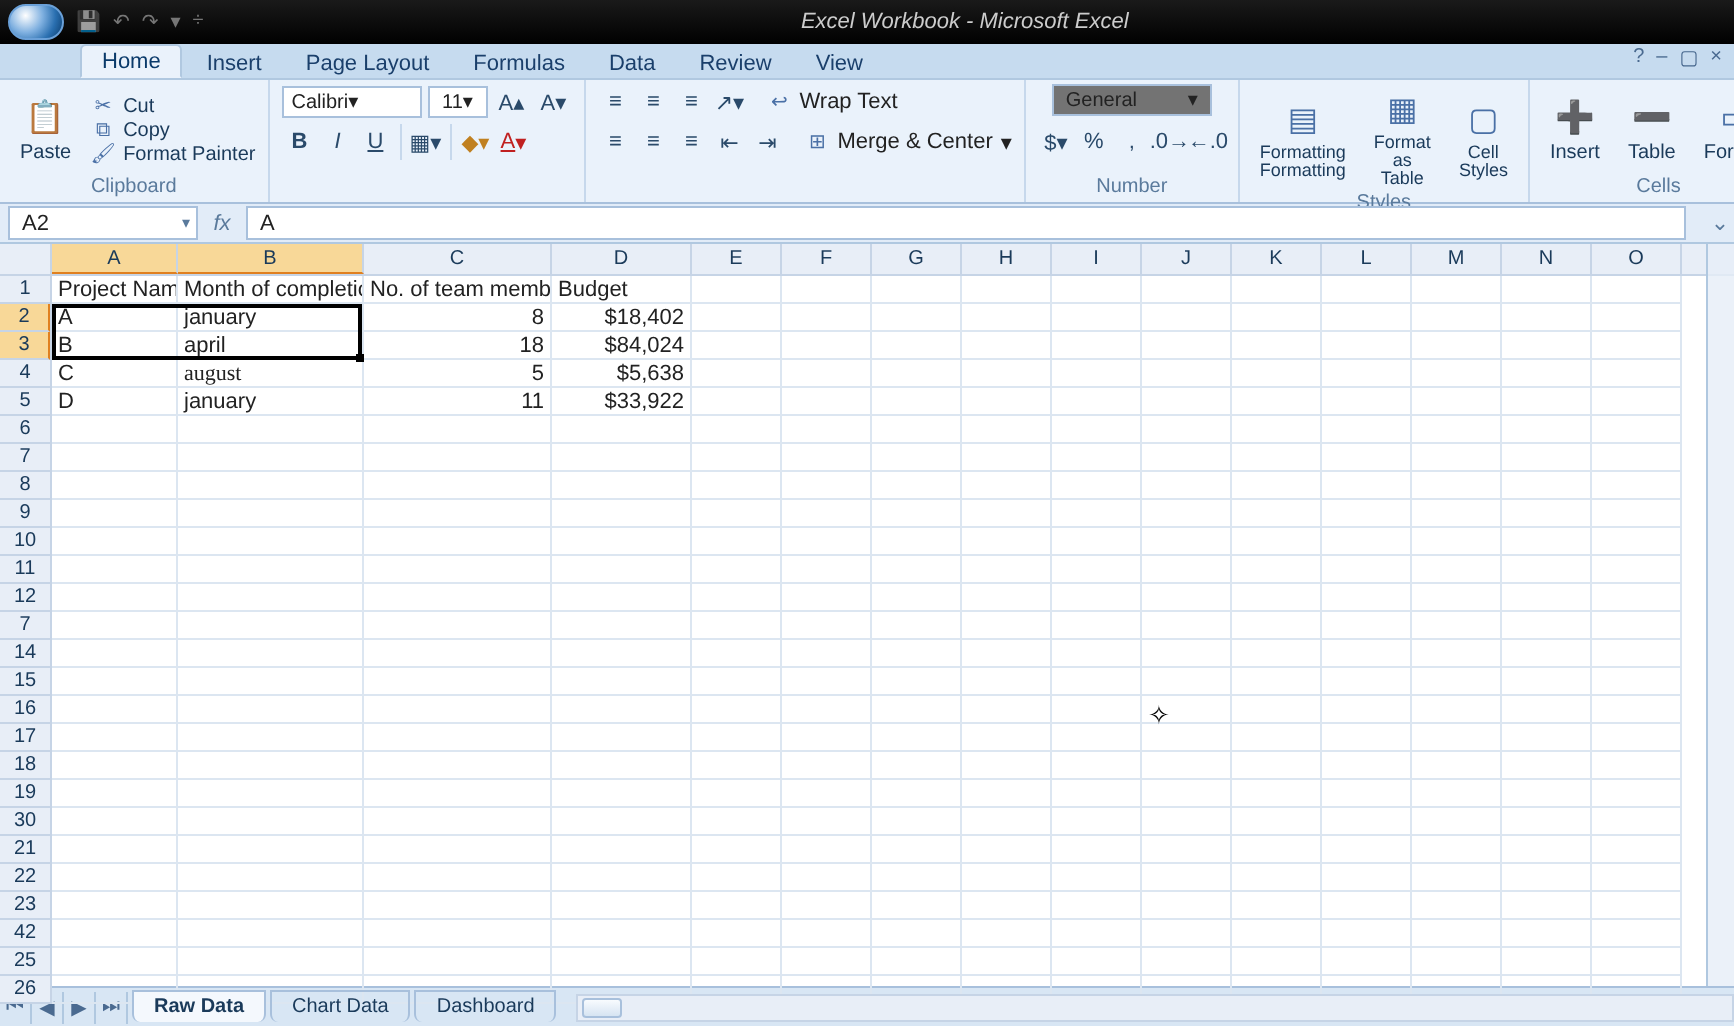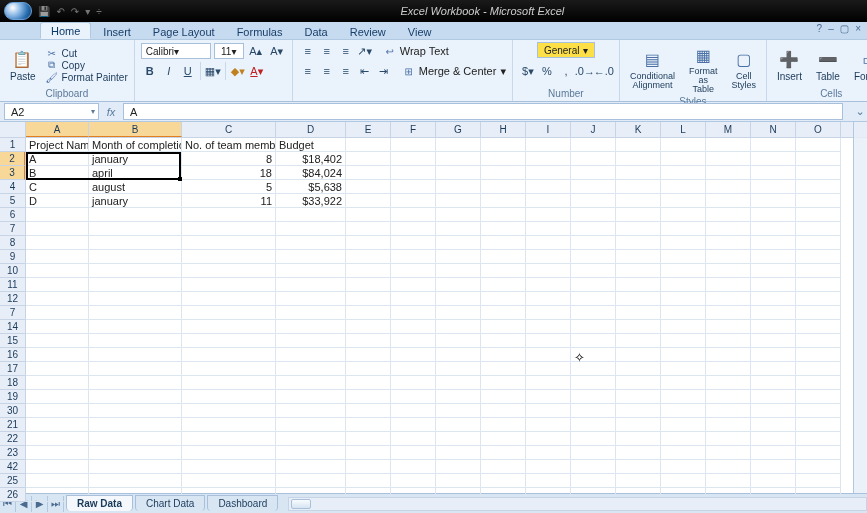--- a/index.html
+++ b/index.html
@@ -30,21 +30,21 @@
   .small-lines { display: flex; flex-direction: column; gap: 0px; font-size: 10px; color: #1a3a5a; }
   .small-line { display: flex; align-items: center; gap: 4px; white-space: nowrap; }
   .ico-s { width: 12px; height: 12px; display: inline-flex; align-items: center; justify-content: center; font-size: 10px; color: #4a70a6; }
 
   .font-sel, .size-sel { height: 16px; border: 1px solid #a8c0dc; background: #fff; font-size: 10px; padding: 0 4px; display: flex; align-items: center; }
   .font-sel { width: 70px; } .size-sel { width: 30px; justify-content: center; }
   .btn-row { display: flex; gap: 1px; }
   .btnx { width: 18px; height: 18px; display: flex; align-items: center; justify-content: center; font-size: 11px; color: #2a4a6a; border: 1px solid transparent; }
   .sep-v { width:1px; background:#c6d8ec; margin:0 2px; align-self:stretch; }
 
-  .num-fmt { width: 58px; height: 16px; border: 1px solid #a8c0dc; background: #fde047; font-size: 10px; padding: 0 6px; display: flex; align-items: center; justify-content: space-between; }
+  .num-fmt { width: 80px; height: 16px; border: 1px solid #a8c0dc; background: #737373; font-size: 10px; padding: 0 6px; display: flex; align-items: center; justify-content: space-between; }
 
   
   .fbar { height: 20px; background: #e2ecf8; display: flex; align-items: center; border-bottom: 1px solid #b0c8e0; }
   .name-box { width: 95px; height: 17px; background: #fff; border: 1px solid #a8c0dc; margin-left: 4px; display: flex; align-items: center; padding: 0 6px; font-size: 11px; position: relative; }
   .name-box::after { content: "▾"; position: absolute; right: 3px; font-size: 8px; color: #5a7a9c; }
   .fx-ico { width: 24px; text-align: center; font-style: italic; color: #5a7a9c; font-size: 11px; }
   .formula { flex: 1; background: #fff; height: 17px; border: 1px solid #a8c0dc; display: flex; align-items: center; padding: 0 6px; font-size: 11px; margin-right: 10px; }
 
   
   .grid-wrap { position: relative; height: 371px; background: #fff; display:flex; }
@@ -204,21 +204,21 @@
         <div class="btnx">←.0</div>
       </div>
     </div>
     <div class="group-title">Number</div>
   </div>
 
   <div class="group">
     <div class="group-body">
       <div class="big-btn">
           <div class="ico">▤</div>
-          <span style="font-size:9px; text-align:center; line-height:1">Conditional Alignment</span>
+          <span style="font-size:9px; text-align:center; line-height:1">Formatting Formatting</span>
         </div>
       <div class="big-btn">
           <div class="ico">▦</div>
           <span style="font-size:9px; text-align:center; line-height:1">Format as Table</span>
         </div>
       <div class="big-btn">
           <div class="ico">▢</div>
           <span style="font-size:9px; text-align:center; line-height:1">Cell Styles</span>
         </div>
     </div>
@@ -354,21 +354,21 @@
             <div class="cell" style="width: 45px;"></div>
             <div class="cell" style="width: 45px;"></div>
             <div class="cell" style="width: 45px;"></div>
             <div class="cell" style="width: 45px;"></div>
             <div class="cell" style="width: 45px;"></div>
             <div class="cell" style="width: 45px;"></div>
             <div class="cell" style="width: 45px;"></div>
           </div>
           <div class="cell-row">
             <div class="cell" style="width: 63px;">C</div>
-            <div class="cell" style="width: 93px;">august</div>
+            <div class="cell" style="width: 93px; font-family: Liberation Serif, serif;">august</div>
             <div class="cell r" style="width: 94px;">5</div>
             <div class="cell r" style="width: 70px;">$5,638</div>
             <div class="cell" style="width: 45px;"></div>
             <div class="cell" style="width: 45px;"></div>
             <div class="cell" style="width: 45px;"></div>
             <div class="cell" style="width: 45px;"></div>
             <div class="cell" style="width: 45px;"></div>
             <div class="cell" style="width: 45px;"></div>
             <div class="cell" style="width: 45px;"></div>
             <div class="cell" style="width: 45px;"></div>

